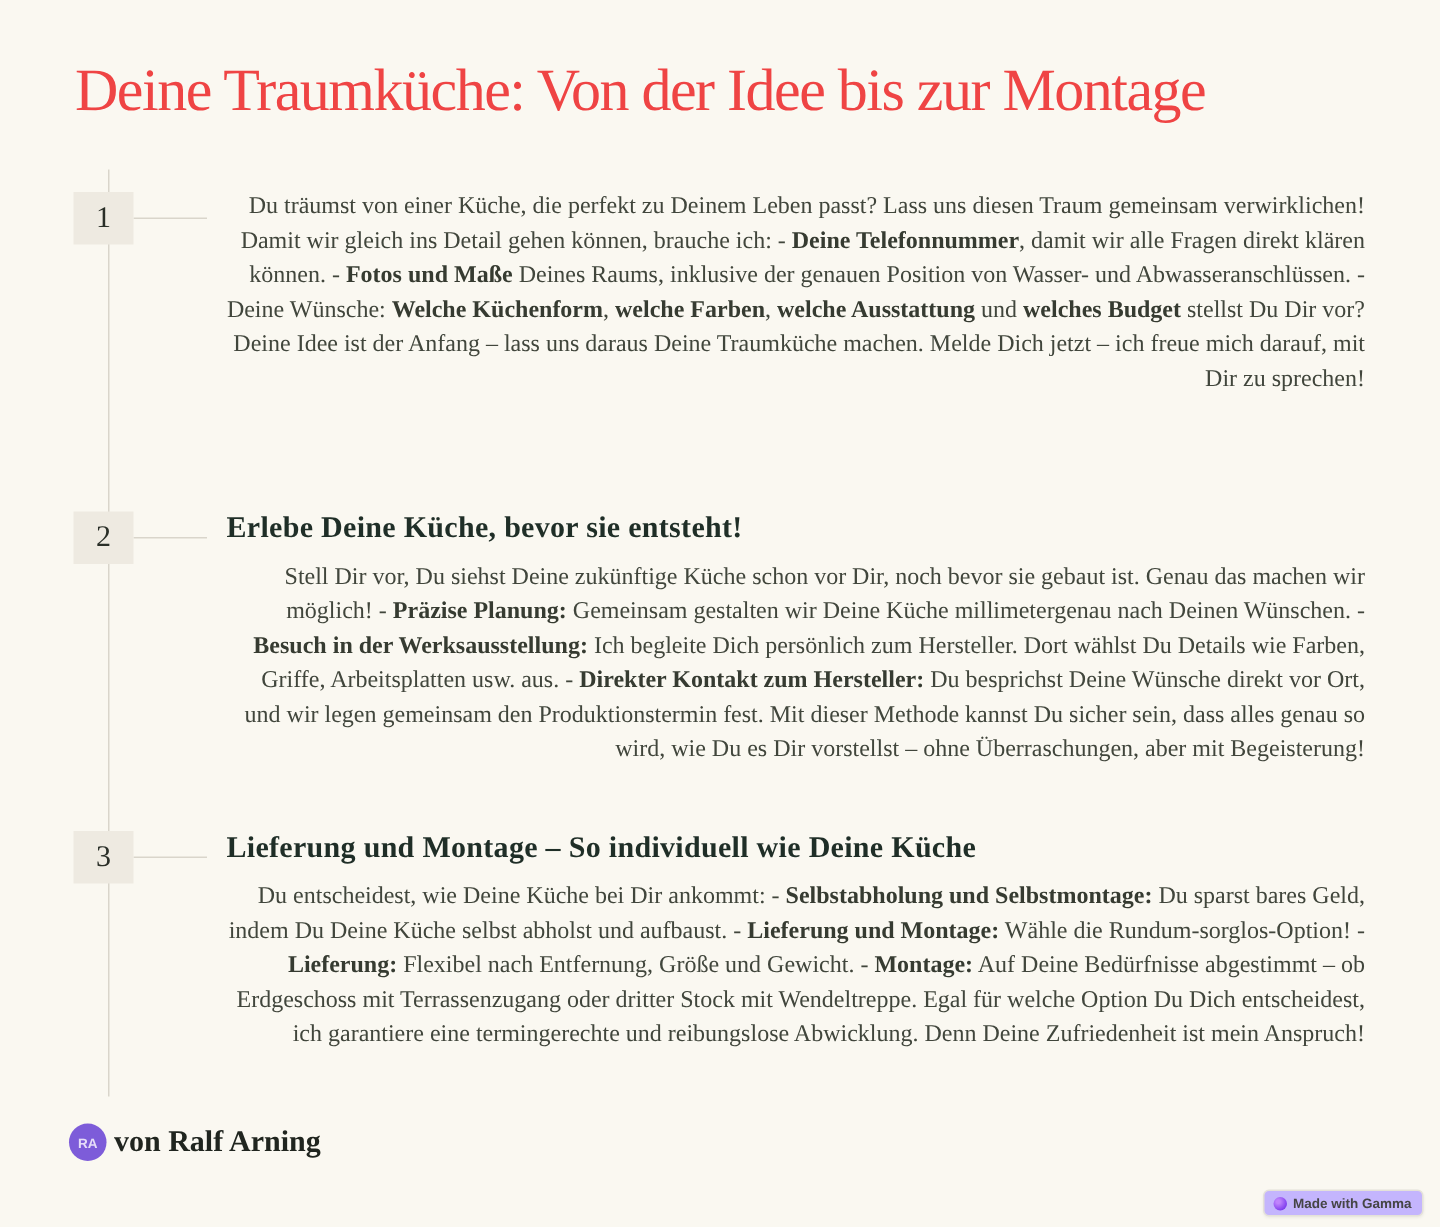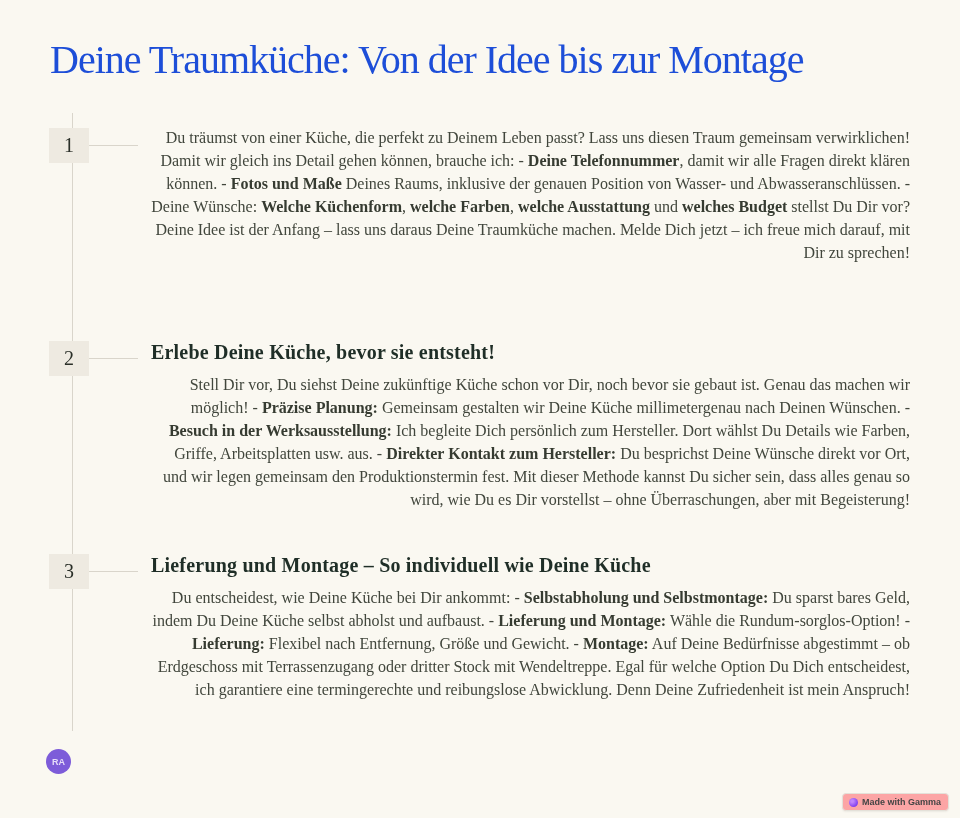--- a/index.html
+++ b/index.html
@@ -7,21 +7,21 @@
   body {
     width:960px; height:818px;
     background:#FAF8F1;
     font-family:"Liberation Serif", serif;
     position:relative;
     overflow:hidden;
   }
   .title {
     position:absolute; left:50px; top:36px;
     font-size:40px; font-weight:400; letter-spacing:-1px;
-    color:#1d4ed8; margin:0; white-space:nowrap;
+    color:#ef4444; margin:0; white-space:nowrap;
   }
   .rail {
     position:absolute; left:72px; top:113px;
     width:1px; height:618px; background:#D9D5CB;
   }
   #sections { position:absolute; left:50px; top:0; width:860px; }
   .section { position:absolute; left:0; width:860px; }
   .section:nth-of-type(1) { top:126px; }
   .section:nth-of-type(2) { top:339px; }
   .section:nth-of-type(3) { top:552px; }
@@ -53,21 +53,21 @@
     width:25px; height:25px; border-radius:50%;
     background:#7D5CD9; color:#E6DDF8;
     font-family:"Liberation Sans", sans-serif;
     font-size:9px; font-weight:700;
     display:flex; align-items:center; justify-content:center;
     flex:0 0 auto;
   }
   .byline { font-size:20px; font-weight:700; color:#20251F; }
   .badge {
     position:absolute; right:11px; bottom:7px;
-    background:#fca5a5; border:1px solid #E4E1D9; border-radius:4px;
+    background:#c4b5fd; border:1px solid #E4E1D9; border-radius:4px;
     padding:3px 7px 3px 6px;
     display:flex; align-items:center; gap:4px;
     box-shadow:0 1px 2px rgba(0,0,0,0.06);
   }
   .badge-logo {
     width:9px; height:9px; border-radius:50%;
     background: radial-gradient(circle at 35% 35%, #C084FC 15%, #7C3AED 75%);
   }
   .badge-label {
     font-family:"Liberation Sans", sans-serif;
@@ -110,18 +110,19 @@
     <div class="connector"></div>
     <div class="content">
       <h2 class="heading">Lieferung und Montage – So individuell wie Deine Küche</h2>
       <p class="bodytext"><span>Du entscheidest, wie Deine Küche bei Dir ankommt: - </span><b>Selbstabholung und Selbstmontage:</b><span> Du sparst bares Geld, indem Du Deine Küche selbst abholst und aufbaust. - </span><b>Lieferung und Montage:</b><span> Wähle die Rundum-sorglos-Option! - </span><b>Lieferung:</b><span> Flexibel nach Entfernung, Größe und Gewicht. - </span><b>Montage:</b><span> Auf Deine Bedürfnisse abgestimmt – ob Erdgeschoss mit Terrassenzugang oder dritter Stock mit Wendeltreppe. Egal für welche Option Du Dich entscheidest, ich garantiere eine termingerechte und reibungslose Abwicklung. Denn Deine Zufriedenheit ist mein Anspruch!</span></p>
     </div>
   </div>
 </div>
 
 <div class="footer">
   <div class="avatar">RA</div>
+  <div class="byline">von Ralf Arning</div>
 </div>
 
 <div class="badge">
   <span class="badge-logo"></span>
   <span class="badge-label">Made with Gamma</span>
 </div>
 
 </body></html>

